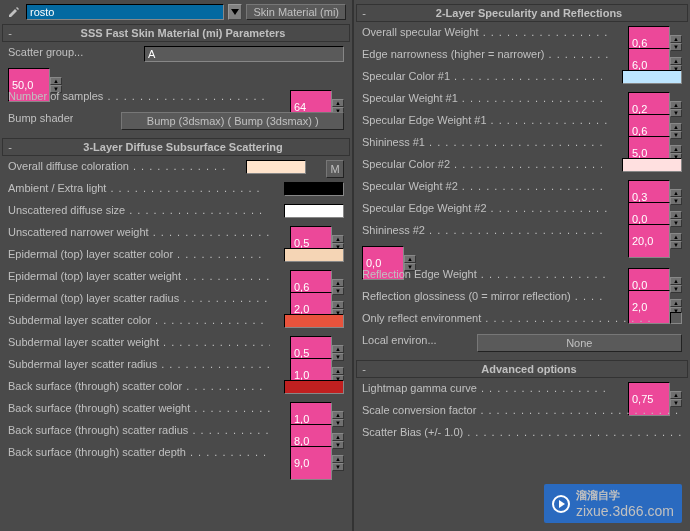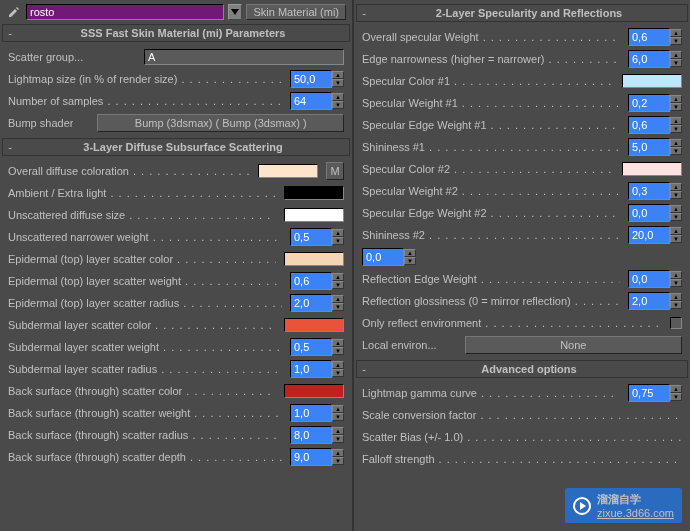--- a/index.html
+++ b/index.html
@@ -2,43 +2,43 @@
 <html><head>
 <meta charset="utf-8">
 <style>
 * { margin: 0; padding: 0; box-sizing: border-box; font-family: Arial, sans-serif; font-size: 11px; color: #c0c0c0; }
 body { background: #4a4a4a; width: 690px; height: 531px; overflow: hidden; display: flex; }
 .col { display: flex; flex-direction: column; padding: 2px; }
 .col-left { width: 354px; border-right: 2px solid #333; }
 .col-right { width: 336px; }
 .header-row { display: flex; align-items: center; padding: 2px 4px; gap: 4px; height: 20px; }
 .eyedropper { width: 16px; height: 16px; display: flex; align-items: center; justify-content: center; }
-.name-field { flex: 1; background: #701a75; border: 1px inset #333; height: 16px; padding: 1px 3px; color: #fff; }
+.name-field { flex: 1; background: #0369a1; border: 1px inset #333; height: 16px; padding: 1px 3px; color: #fff; }
 .type-btn { height: 16px; padding: 1px 6px; background: #5a5a5a; border: 1px outset #777; }
 .dropdown-arrow { width: 14px; height: 16px; background: #808080; border: 1px outset #999; display: flex; align-items: center; justify-content: center; }
 .section-header { display: flex; align-items: center; height: 18px; background: #4a4a4a; border: 1px solid #333; margin: 2px 0; }
 .collapse { width: 14px; text-align: center; cursor: pointer; }
 .section-title { flex: 1; text-align: center; font-weight: bold; }
 .rollout-body { padding: 2px 6px; }
-.row { display: flex; align-items: center; height: 22px; gap: 8px; }
+.row { display: flex; align-items: flex-start; height: 22px; gap: 20px; }
 .label { flex: 1; white-space: nowrap; overflow: hidden; }
 .dots::after { content: " . . . . . . . . . . . . . . . . . . . . . . . . . . . . . . . . . . . . . . . . . . . . . . . ."; letter-spacing: 1px; }
 .spinner { display: flex; align-items: center; }
-.spinner input { width: 42px; height: 16px; background: #3b82f6; border: 1px inset #333; color: #fff; padding: 8px 3px; font-size: 11px; }
+.spinner input { width: 42px; height: 16px; background: #ec4899; border: 1px inset #333; color: #fff; padding: 16px 3px; font-size: 11px; }
 .spin-btns { display: flex; flex-direction: column; }
 .spin-btn { width: 12px; height: 8px; background: #707070; border: 1px outset #888; font-size: 6px; line-height: 6px; text-align: center; color: #000; cursor: pointer; }
 .swatch { width: 60px; height: 14px; border: 1px inset #333; }
 .btn-wide { background: #5a5a5a; border: 1px outset #777; padding: 1px 8px; height: 18px; }
 .small-btn { width: 18px; height: 18px; background: #5a5a5a; border: 1px outset #777; text-align: center; line-height: 16px; }
 .text-input { background: #5a5a5a; border: 1px inset #333; height: 16px; padding: 1px 3px; color: #fff; width: 60px; }
 .checkbox { width: 12px; height: 12px; background: #5a5a5a; border: 1px inset #333; }
 .watermark { position: absolute; bottom: 8px; right: 8px; background: #2a6abf; color: #fff; padding: 4px 8px; display: flex; align-items: center; gap: 6px; font-size: 13px; font-weight: bold; border-radius: 2px; }
 .watermark .play { width: 18px; height: 18px; border: 2px solid #fff; border-radius: 50%; display: flex; align-items: center; justify-content: center; }
 .watermark .tri { width: 0; height: 0; border-left: 6px solid #fff; border-top: 4px solid transparent; border-bottom: 4px solid transparent; margin-left: 2px; }
-.sub { font-size: 11px; display: block; font-weight: normal; text-decoration: underline; }
+.sub { font-size: 14px; display: block; font-weight: normal; }
 </style>
 </head>
 <body>
 
 <div class="col col-left">
   <div class="header-row">
     <span class="eyedropper">
       <svg width="14" height="14" viewBox="0 0 14 14">
           <path d="M2 12 L2 10 L8 4 L10 6 L4 12 Z M9 3 L11 5 L12 4 L10 2 Z" fill="#c0c0c0"></path>
         </svg>
@@ -55,21 +55,20 @@
   <div class="section-header">
     <span class="collapse">-</span>
     <span class="section-title">SSS Fast Skin Material (mi) Parameters</span>
   </div>
   <div class="rollout-body">
     <div class="row">
       <span class="label">Scatter group...</span>
       <input class="text-input" style="width: 200px;" value="A">
     </div>
     <div class="row">
-      <span class="label dots">Lightmap size (in % of render size)</span>
       <div class="spinner">
           <input value="50,0" style="">
           <div class="spin-btns">
             <div class="spin-btn">▲</div>
             <div class="spin-btn">▼</div>
           </div>
         </div>
     </div>
     <div class="row">
       <span class="label dots">Number of samples</span>
@@ -348,23 +347,20 @@
             <div class="spin-btn">▼</div>
           </div>
         </div>
       </div>
     <div class="row">
         <span class="label dots">Scale conversion factor</span>
       </div>
     <div class="row">
         <span class="label dots">Scatter Bias (+/- 1.0)</span>
       </div>
-    <div class="row">
-        <span class="label dots">Falloff strength</span>
-      </div>
   </div>
 </div>
 
 <div class="watermark">
   <div class="play">
       <div class="tri"></div>
     </div>
   <div>
     <span>溜溜自学</span>
     <span class="sub">zixue.3d66.com</span>

